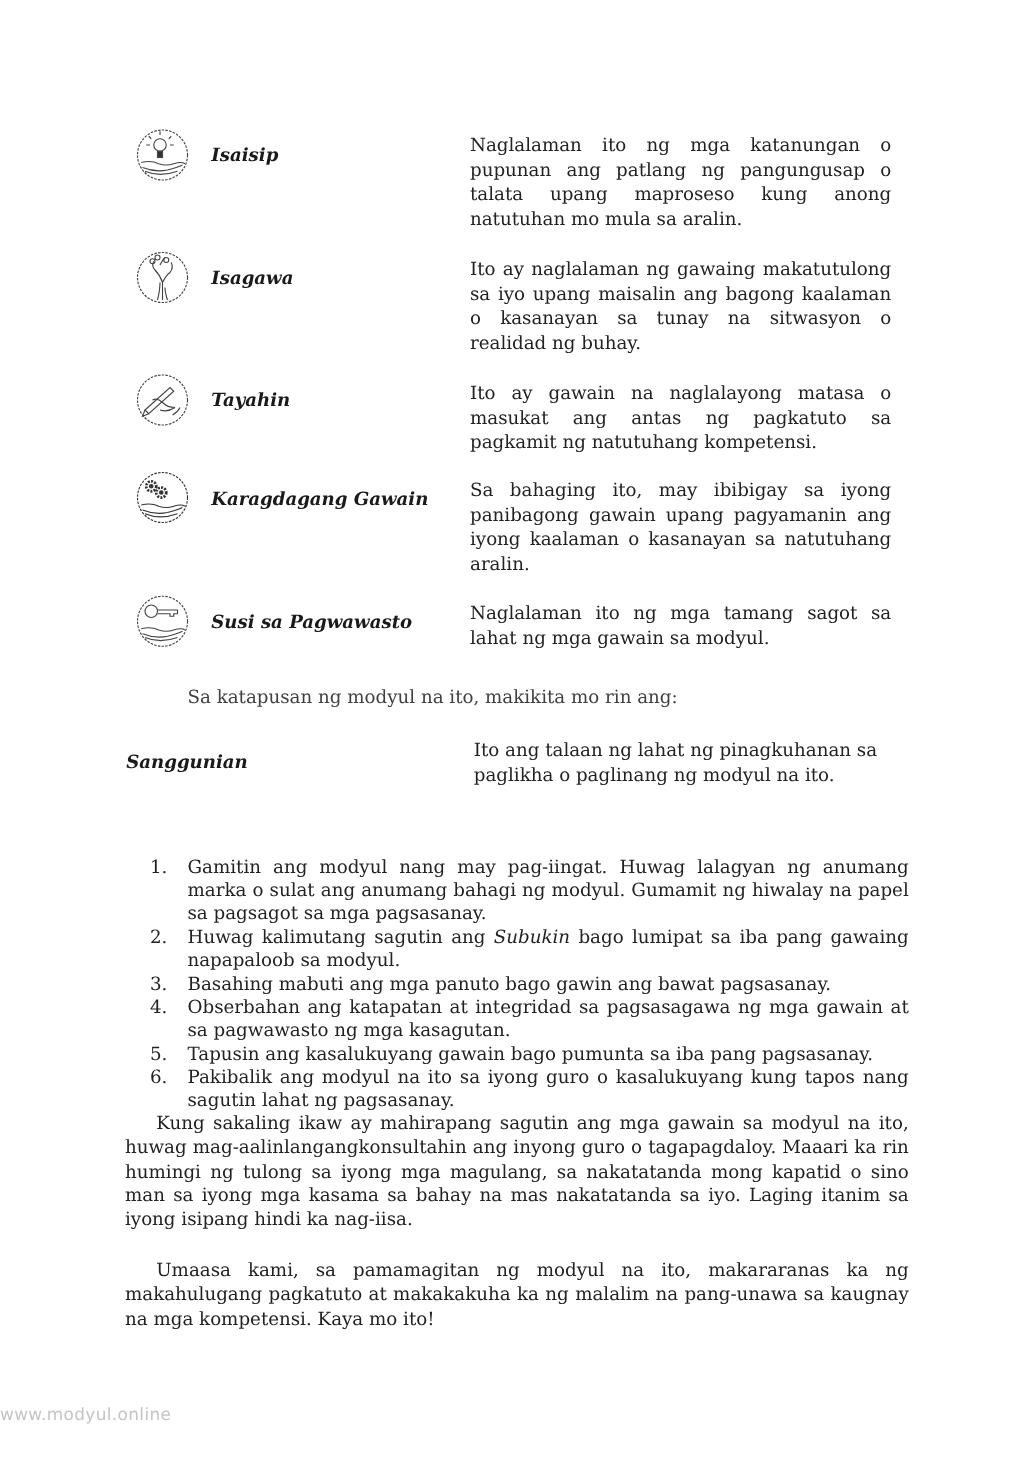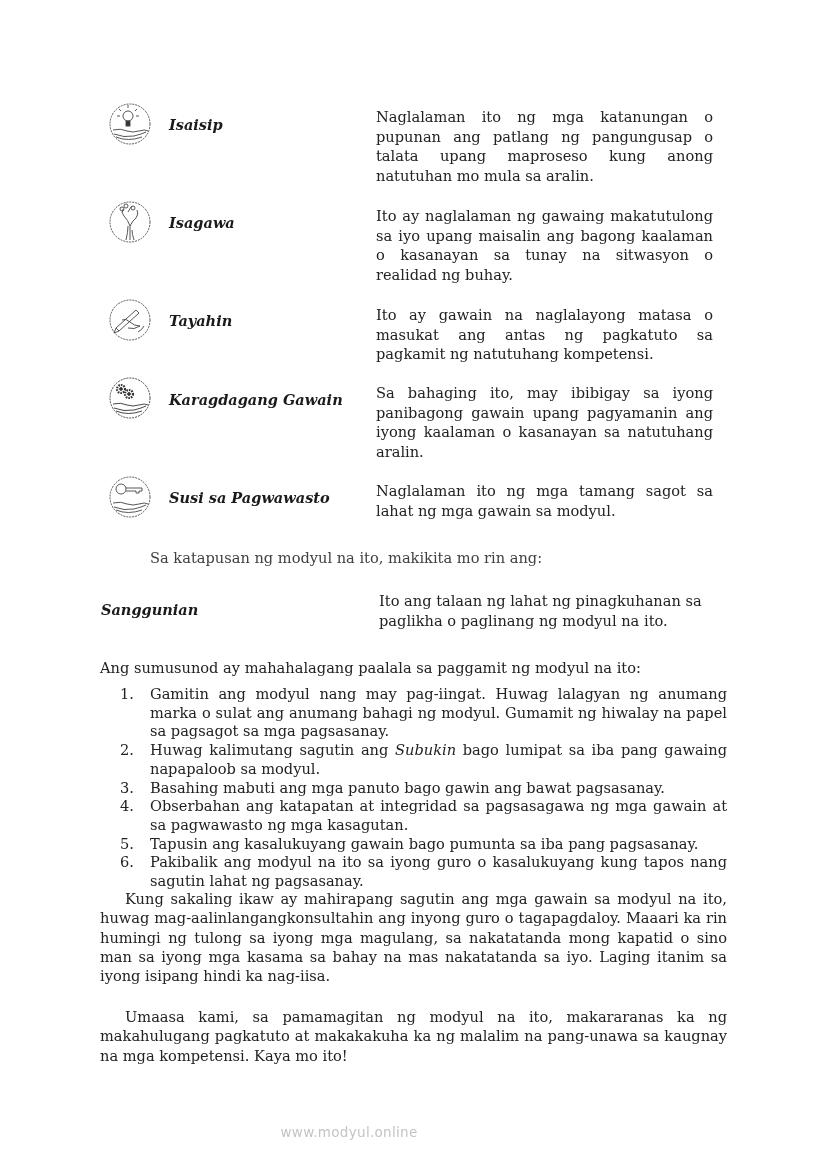--- a/index.html
+++ b/index.html
@@ -123,21 +123,20 @@
       text-align: center;
       font-family: "DejaVu Sans", "Liberation Sans", sans-serif;
       font-size: 14px;
       color: #222;
     }
     .watermark {
       position: absolute;
       left: 0;
       width: 698px;
       top: 1124px;
-      text-align: center;
       font-family: "DejaVu Sans", "Liberation Sans", sans-serif;
       font-size: 13.5px;
       color: #c4c4c4;
       letter-spacing: 0.3px;
     }
   </style>
 </head>
 <body>
 
 <div class="page">
@@ -210,21 +209,20 @@
     </div>
     <div class="section-title" style="top:15px;">Susi sa Pagwawasto</div>
     <div class="section-desc" style="top:7px;">Naglalaman ito ng mga tamang sagot sa lahat ng mga gawain sa modyul.</div>
   </div>
 
   <div class="intro-line">Sa katapusan ng modyul na ito, makikita mo rin ang:</div>
 
   <div class="sang-title">Sanggunian</div>
   <div class="sang-desc">Ito ang talaan ng lahat ng pinagkuhanan sa paglikha o paglinang ng modyul na ito.</div>
 
-  <div class="reminders-lead">Ang sumusunod ay mahahalagang paalala sa paggamit ng modyul na ito:</div>
   <ol class="reminders">
     <li>
       <span class="num">1.</span><span>Gamitin ang modyul nang may pag-iingat. Huwag lalagyan ng anumang marka o sulat ang anumang bahagi ng modyul. Gumamit ng hiwalay na papel sa pagsagot sa mga pagsasanay.</span><em></em><span></span>
     </li>
     <li>
       <span class="num">2.</span><span>Huwag kalimutang sagutin ang </span><em>Subukin</em><span> bago lumipat sa iba pang gawaing napapaloob sa modyul.</span>
     </li>
     <li>
       <span class="num">3.</span><span>Basahing mabuti ang mga panuto bago gawin ang bawat pagsasanay.</span><em></em><span></span>
     </li>

